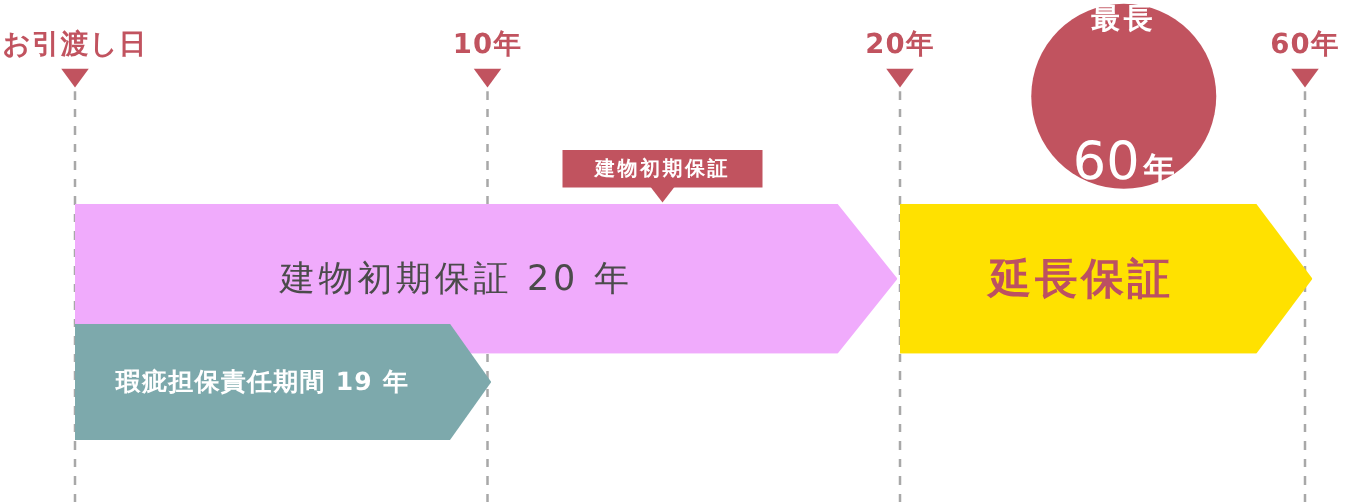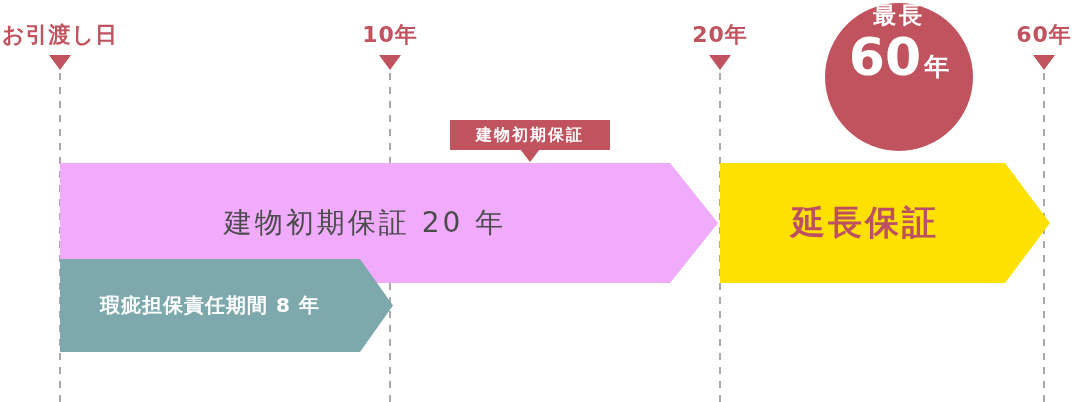--- a/index.html
+++ b/index.html
@@ -138,38 +138,38 @@
   
   .max-circle {
     position: absolute;
     left: 825px; top: 3px;
     width: 148px; height: 148px;
     border-radius: 50%;
     background: #c1535f;
     display: flex;
     flex-direction: column;
     align-items: center;
-    justify-content: flex-start;
+    justify-content: space-between;
     color: #ffffff;
     z-index: 4;
   }
   .max-circle-prefix {
     font-size: 23px;
     font-weight: bold;
     letter-spacing: 3px;
     line-height: 1.1;
   }
   .max-circle-row {
     display: flex;
     align-items: baseline;
     margin-top: 2px;
   }
   .max-circle-value {
-    font-size: 52px;
-    font-weight: 700;
+    font-size: 42px;
+    font-weight: 400;
     line-height: 1.05;
   }
   .max-circle-unit {
     font-size: 25px;
     font-weight: bold;
     margin-left: 3px;
   }
 </style>
 </head>
 <body>
@@ -199,21 +199,21 @@
 
   <div class="arrow arrow-initial">
     <span class="arrow-text">建物初期保証 20 年</span>
   </div>
 
   <div class="arrow arrow-extended">
     <span class="arrow-text">延長保証</span>
   </div>
 
   <div class="arrow arrow-defect">
-    <span class="arrow-text">瑕疵担保責任期間 8 年</span>
+    <span class="arrow-text">瑕疵担保責任期間 19 年</span>
   </div>
 
   <div class="badge">
     <span class="badge-label">建物初期保証</span>
     <span class="badge-pointer"></span>
   </div>
 
   <div class="max-circle">
     <div class="max-circle-prefix">最長</div>
     <div class="max-circle-row">

